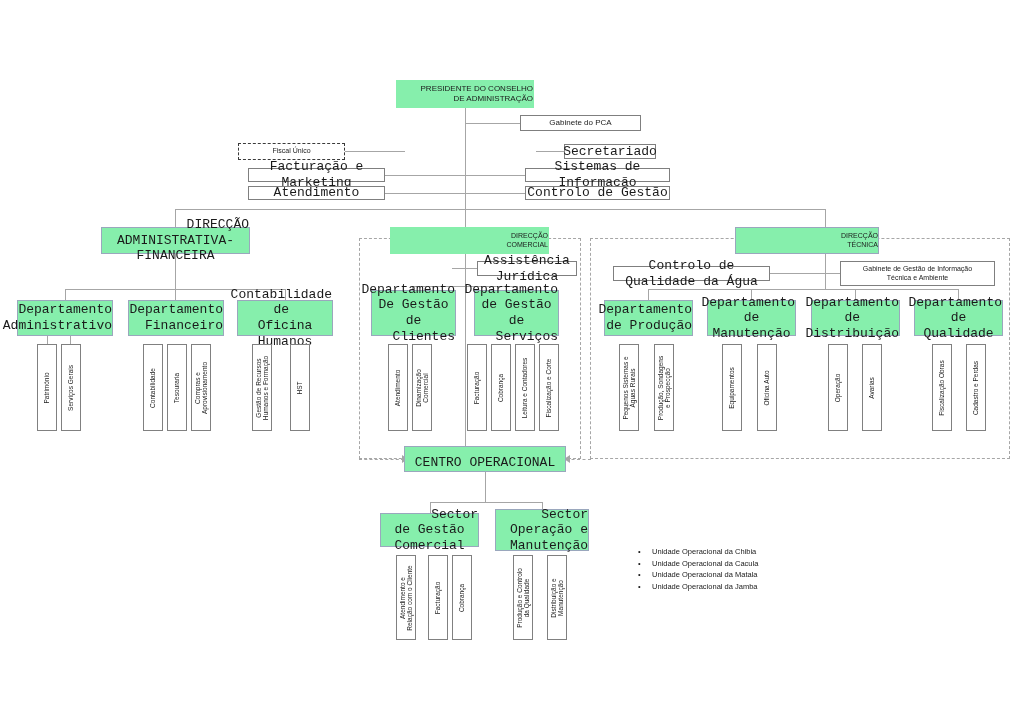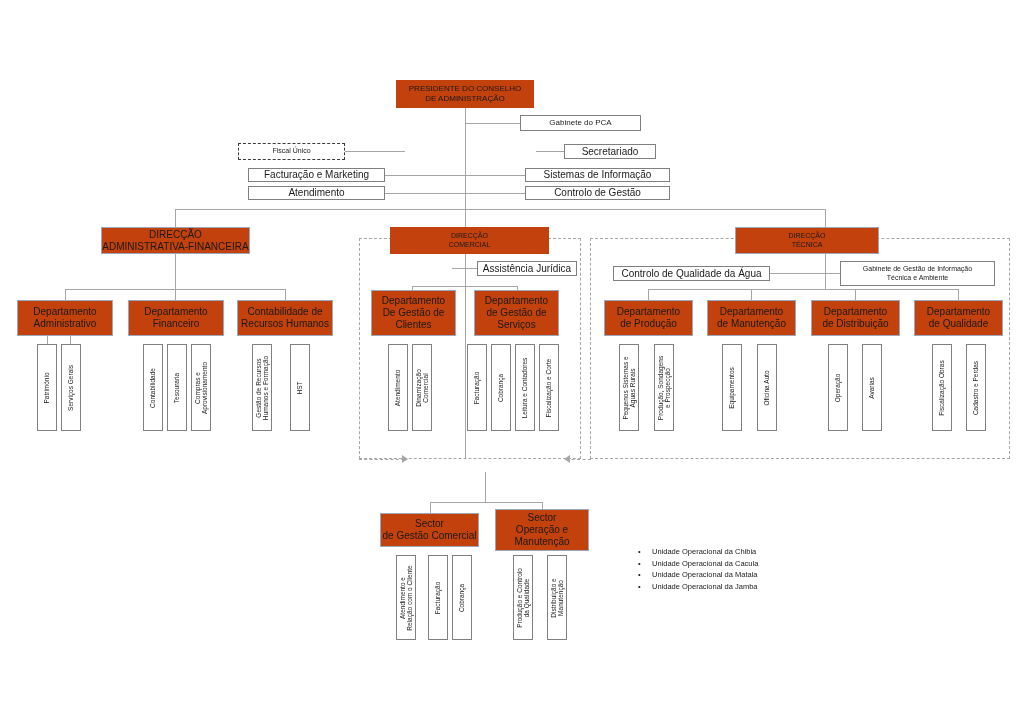--- a/index.html
+++ b/index.html
@@ -2,21 +2,21 @@
 <html><head>
 <meta charset="utf-8">
 <style>
   html,body{margin:0;padding:0;background:#ffffff;}
   body{font-family:"Liberation Sans","DejaVu Sans",sans-serif;color:#1a1a1a;}
   #page{position:relative;width:1024px;height:724px;overflow:hidden;background:#fff;}
 
   .node{position:absolute;box-sizing:border-box;display:flex;align-items:center;
         justify-content:center;text-align:center;line-height:1.2;}
   
-  .blue{background:#c2410c;border:1px solid #9aa7bd;}
+  .blue{background:#86efac;border:1px solid #9aa7bd;align-items:flex-end;}
   .blue.noborder{border:1px solid transparent;}
   
   .white{background:#ffffff;border:1px solid #7f7f7f;}
   
   .dashedbox{background:#ffffff;border:1px dashed #3a3a3a;}
 
   
   .vbox{position:absolute;box-sizing:border-box;background:#fff;border:1px solid #808080;}
   .vbox > span{position:absolute;left:50%;top:50%;
       transform:translate(-50%,-50%) rotate(-90deg);
@@ -32,21 +32,21 @@
 
   .arrow-left{position:absolute;width:0;height:0;
      border-top:4px solid transparent;border-bottom:4px solid transparent;
      border-right:6px solid #a6a6a6;}
   .arrow-right{position:absolute;width:0;height:0;
      border-top:4px solid transparent;border-bottom:4px solid transparent;
      border-left:6px solid #a6a6a6;}
 
   .f65{font-size:6.5px;}
   .f7{font-size:7px;}
-  .f75{font-size:10px;}
+  .f75{font-size:13px;font-family:Liberation Mono, monospace;}
   .f8{font-size:8px;}
   .f85{font-size:8.5px;}
 
   #legend{position:absolute;font-size:7.5px;line-height:1.55;color:#1a1a1a;}
   #legend .li{position:relative;padding-left:16px;white-space:nowrap;}
   #legend .li .bullet{position:absolute;left:2px;top:0;}
 </style>
 </head>
 <body>
 
@@ -189,21 +189,21 @@
   </div>
   <div class="vbox" style="left:167px;top:344px;width:20px;height:87px;">
     <span class="f65">Tesouraria</span>
   </div>
   <div class="vbox" style="left:191px;top:344px;width:20px;height:87px;">
     <span class="f65 multi">Compras e<br>Aprovisionamento</span>
   </div>
 
   <div class="node blue f75" style="left:237px;top:300px;width:96px;height:36px;flex-direction:column;">
     <span>Contabilidade de</span>
-    <span>Recursos Humanos</span>
+    <span>Oficina Humanos</span>
   </div>
   <div class="vbox" style="left:252px;top:344px;width:20px;height:87px;">
     <span class="f65 multi">Gestão de Recursos<br>Humanos e Formação</span>
   </div>
   <div class="vbox" style="left:290px;top:344px;width:20px;height:87px;">
     <span class="f65">HST</span>
   </div>
 
   <div class="node blue f75" style="left:371px;top:290px;width:85px;height:46px;flex-direction:column;">
     <span>Departamento</span>
@@ -272,20 +272,23 @@
     <span>Departamento</span>
     <span>de Qualidade</span>
   </div>
   <div class="vbox" style="left:932px;top:344px;width:20px;height:87px;">
     <span class="f65">Fiscalização Obras</span>
   </div>
   <div class="vbox" style="left:966px;top:344px;width:20px;height:87px;">
     <span class="f65">Cadastro e Perdas</span>
   </div>
 
+  <div class="node blue f75" style="left:404px;top:446px;width:162px;height:26px;">
+    <span>CENTRO OPERACIONAL</span>
+  </div>
 
   <div class="node blue f75" style="left:380px;top:513px;width:99px;height:34px;flex-direction:column;">
     <span>Sector</span>
     <span>de Gestão Comercial</span>
   </div>
   <div class="vbox" style="left:396px;top:555px;width:20px;height:85px;">
     <span class="f65 multi">Atendimento e<br>Relação com o Cliente</span>
   </div>
   <div class="vbox" style="left:428px;top:555px;width:20px;height:85px;">
     <span class="f65">Facturação</span>

